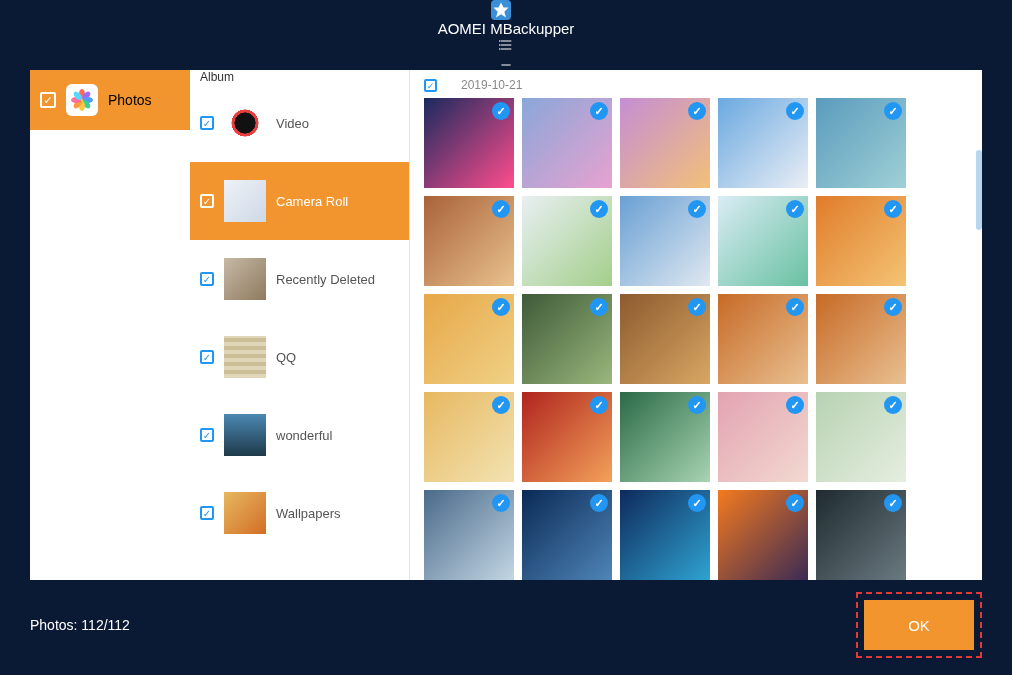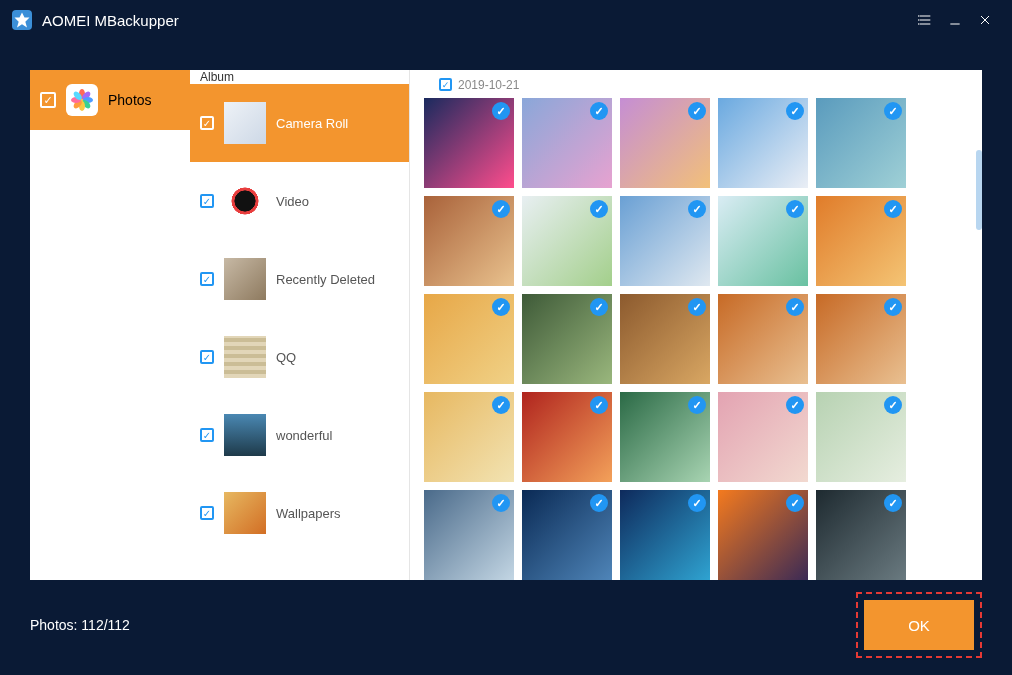--- a/index.html
+++ b/index.html
@@ -1,18 +1,18 @@
 <!DOCTYPE html>
 <html><head>
 <meta charset="utf-8">
 <style>
   * { box-sizing: border-box; margin: 0; padding: 0; font-family: "Segoe UI", Arial, sans-serif; }
   body { width: 1012px; height: 675px; background: #0a1a35; overflow: hidden; }
 
-  .titlebar { height: 40px; background: #0a1a35; display: flex; align-items: center; padding: 0 12px; color: #fff; }
+  .titlebar { height: 40px; background: #0a1a35; display: flex; align-items: center; padding: 0 12px; color: #fff; flex-direction: column; }
   .title-logo { width: 20px; height: 20px; background: #3b8fd8; border-radius: 4px; margin-right: 10px; display:flex; align-items:center; justify-content:center; font-size:12px; color:#fff; }
   .title-text { font-size: 15px; flex: 1; }
   .title-ctrl { width: 30px; height: 30px; display: flex; align-items: center; justify-content: center; cursor: pointer; color:#fff; }
   .title-ctrl svg { width: 16px; height: 16px; fill: none; stroke: #fff; stroke-width: 1.5; }
 
   .body-wrap { position: absolute; left: 30px; top: 70px; right: 30px; bottom: 95px; background: #fff; display: flex; }
 
   .col-left { width: 160px; background: #fff; }
   .left-item { height: 60px; display: flex; align-items: center; padding: 0 10px; background: #f3952e; color: #000000; font-size: 14px; cursor:pointer;}
   .left-check { width: 16px; height: 16px; border: 2px solid #fff; border-radius: 2px; margin-right: 10px; display:flex; align-items:center; justify-content:center; }
@@ -24,21 +24,21 @@
   .mid-list { flex:1; overflow:hidden; }
   .album-item { height: 78px; display:flex; align-items:center; padding:0 10px; cursor:pointer; font-size:13px; color:#555;}
   .album-item.active { background: #f3952e; color:#fff; }
   .album-check { width:14px; height:14px; border:2px solid #2196f3; border-radius:2px; margin-right:10px; display:flex; align-items:center; justify-content:center; }
   .album-check::after { content:"✓"; font-size:10px; color:#2196f3; }
   .album-item.active .album-check { border-color:#fff; }
   .album-item.active .album-check::after { color:#fff; }
   .album-thumb { width:42px; height:42px; background:#ddd; margin-right:10px; }
 
   .col-right { flex:1; display:flex; flex-direction:column; padding:6px 14px; overflow:hidden; position:relative;}
-  .date-row { display:flex; align-items:flex-start; gap:6px; padding:2px 0 6px 0;margin-left:15px; }
+  .date-row { display:flex; align-items:flex-end; gap:24px; padding:2px 0 6px 0; }
   .date-check { width:13px; height:13px; border:2px solid #2196f3; border-radius:2px; display:flex; align-items:center; justify-content:center;}
   .date-check::after { content:"✓"; font-size:9px; color:#2196f3; }
   .date-text { font-size:12px; color:#888; }
   .grid { display:grid; grid-template-columns: repeat(5, 90px); gap:8px 8px; align-content:start; }
   .thumb { width:90px; height:90px; position:relative; cursor:pointer; }
   .thumb .badge { position:absolute; top:4px; right:4px; width:18px; height:18px; background:#2196f3; border-radius:50%; display:flex; align-items:center; justify-content:center; }
   .thumb .badge::after { content:"✓"; color:#fff; font-size:11px; font-weight:bold; }
   .scroll-ind { position:absolute; right:0; top:80px; width:6px; height:80px; background:#b8d6f0; border-radius:3px; }
 
   .footer { position:absolute; left:30px; right:30px; bottom:20px; height:60px; display:flex; align-items:center; color:#fff; }
@@ -99,29 +99,29 @@
           </g>
         </svg>
       </span>
       <span>Photos</span>
     </div>
   </div>
 
   <div class="col-mid">
     <div class="mid-header">Album</div>
     <div class="mid-list" id="album-list">
+        <div class="album-item">
+          <span class="album-check"></span>
+          <span class="album-thumb" style="background: radial-gradient(circle, rgb(17, 17, 17) 35%, rgb(232, 62, 62) 36%, rgb(232, 62, 62) 45%, rgb(255, 255, 255) 46%);"></span>
+          <span>Video</span>
+        </div>
         <div class="album-item active">
           <span class="album-check"></span>
           <span class="album-thumb" style="background: linear-gradient(135deg, rgb(238, 242, 247), rgb(205, 216, 230));"></span>
           <span>Camera Roll</span>
-        </div>
-        <div class="album-item">
-          <span class="album-check"></span>
-          <span class="album-thumb" style="background: radial-gradient(circle, rgb(17, 17, 17) 35%, rgb(232, 62, 62) 36%, rgb(232, 62, 62) 45%, rgb(255, 255, 255) 46%);"></span>
-          <span>Video</span>
         </div>
         <div class="album-item">
           <span class="album-check"></span>
           <span class="album-thumb" style="background: linear-gradient(135deg, rgb(199, 185, 165), rgb(142, 122, 95));"></span>
           <span>Recently Deleted</span>
         </div>
         <div class="album-item">
           <span class="album-check"></span>
           <span class="album-thumb" style="background: repeating-linear-gradient(0deg, rgb(226, 214, 184), rgb(226, 214, 184) 4px, rgb(203, 189, 150) 4px, rgb(203, 189, 150) 8px);"></span>
           <span>QQ</span>

